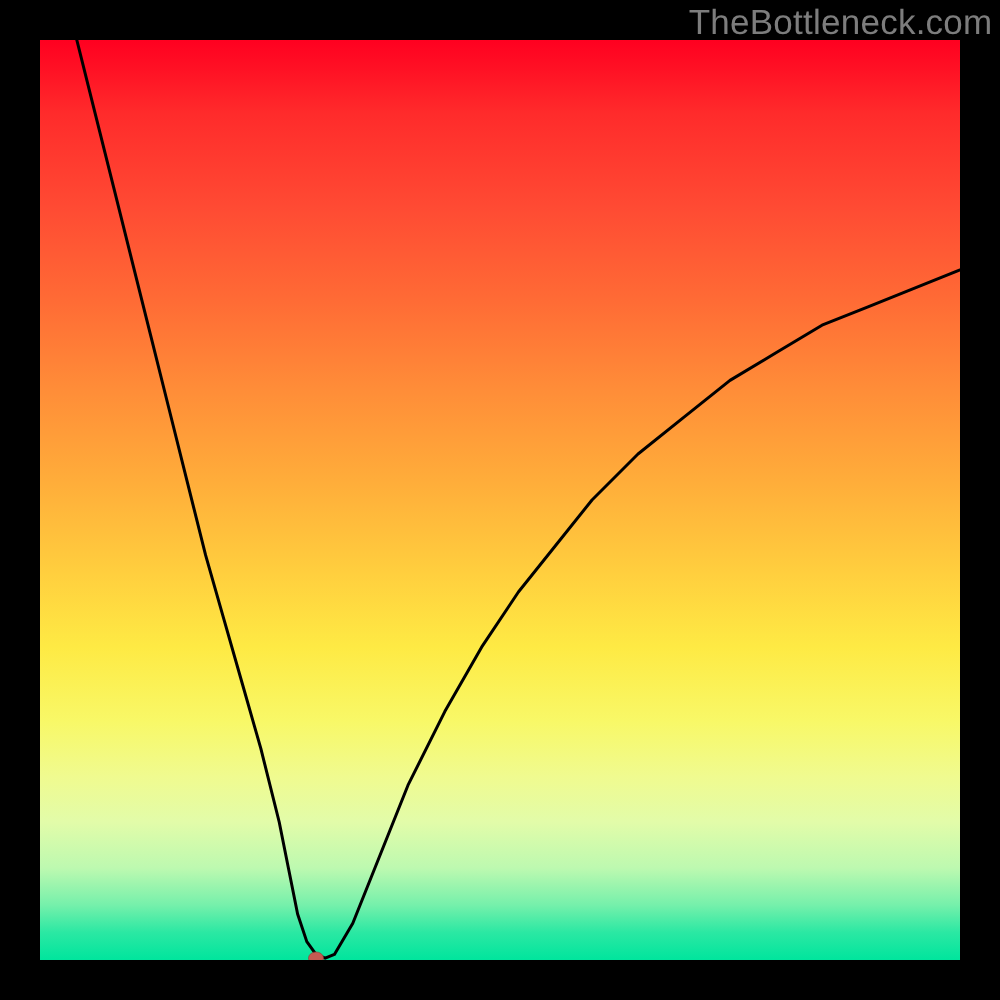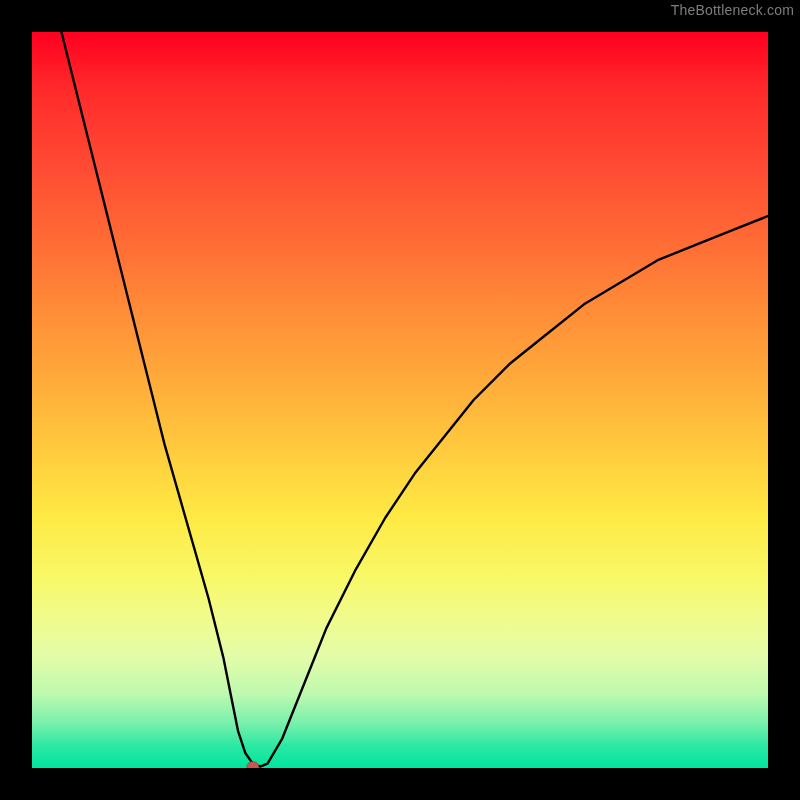--- a/index.html
+++ b/index.html
@@ -64,21 +64,21 @@
   .marker {
     fill: #c45a52;
     stroke: #8f3b34;
     stroke-width: 0.5;
   }
   .watermark {
     position: absolute;
     top: 2px;
     right: 6px;
     color: #7d7d7d;
-    font-size: 14px;
+    font-size: 28px;
     font-weight: 400;
     letter-spacing: 0.2px;
     pointer-events: none;
   }
 </style>
 </head>
 <body>
 
 <div class="frame">
   <div class="watermark">TheBottleneck.com</div>

